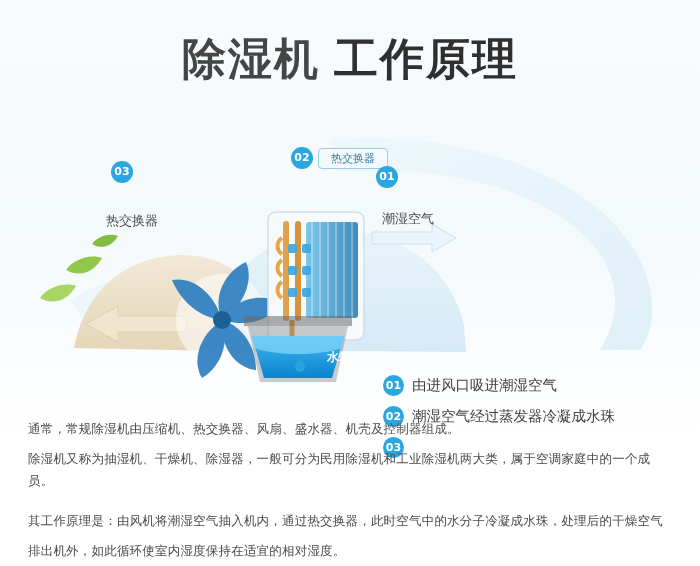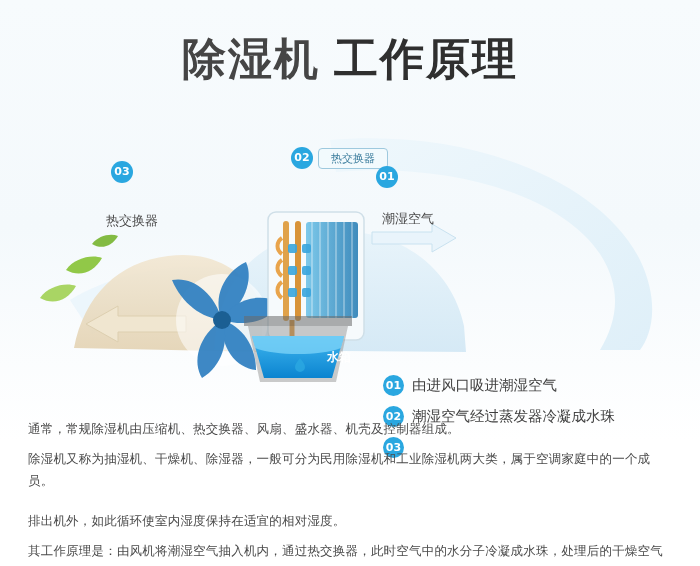--- a/index.html
+++ b/index.html
@@ -219,17 +219,17 @@
         <span class="num">03</span>
       </div>
     </div>
   </div>
 
 
   <div class="copy">
     <p>通常，常规除湿机由压缩机、热交换器、风扇、盛水器、机壳及控制器组成。</p>
     <p>除湿机又称为抽湿机、干燥机、除湿器，一般可分为民用除湿机和工业除湿机两大类，属于空调家庭中的一个成员。</p>
     <div class="gap"></div>
+    <p>其工作原理是：由风机将潮湿空气抽入机内，通过热交换器，此时空气中的水分子冷凝成水珠，处理后的干燥空气</p>
     <p>排出机外，如此循环使室内湿度保持在适宜的相对湿度。</p>
-    <p>其工作原理是：由风机将潮湿空气抽入机内，通过热交换器，此时空气中的水分子冷凝成水珠，处理后的干燥空气</p>
   </div>
 
 </div>
 
 </body></html>

